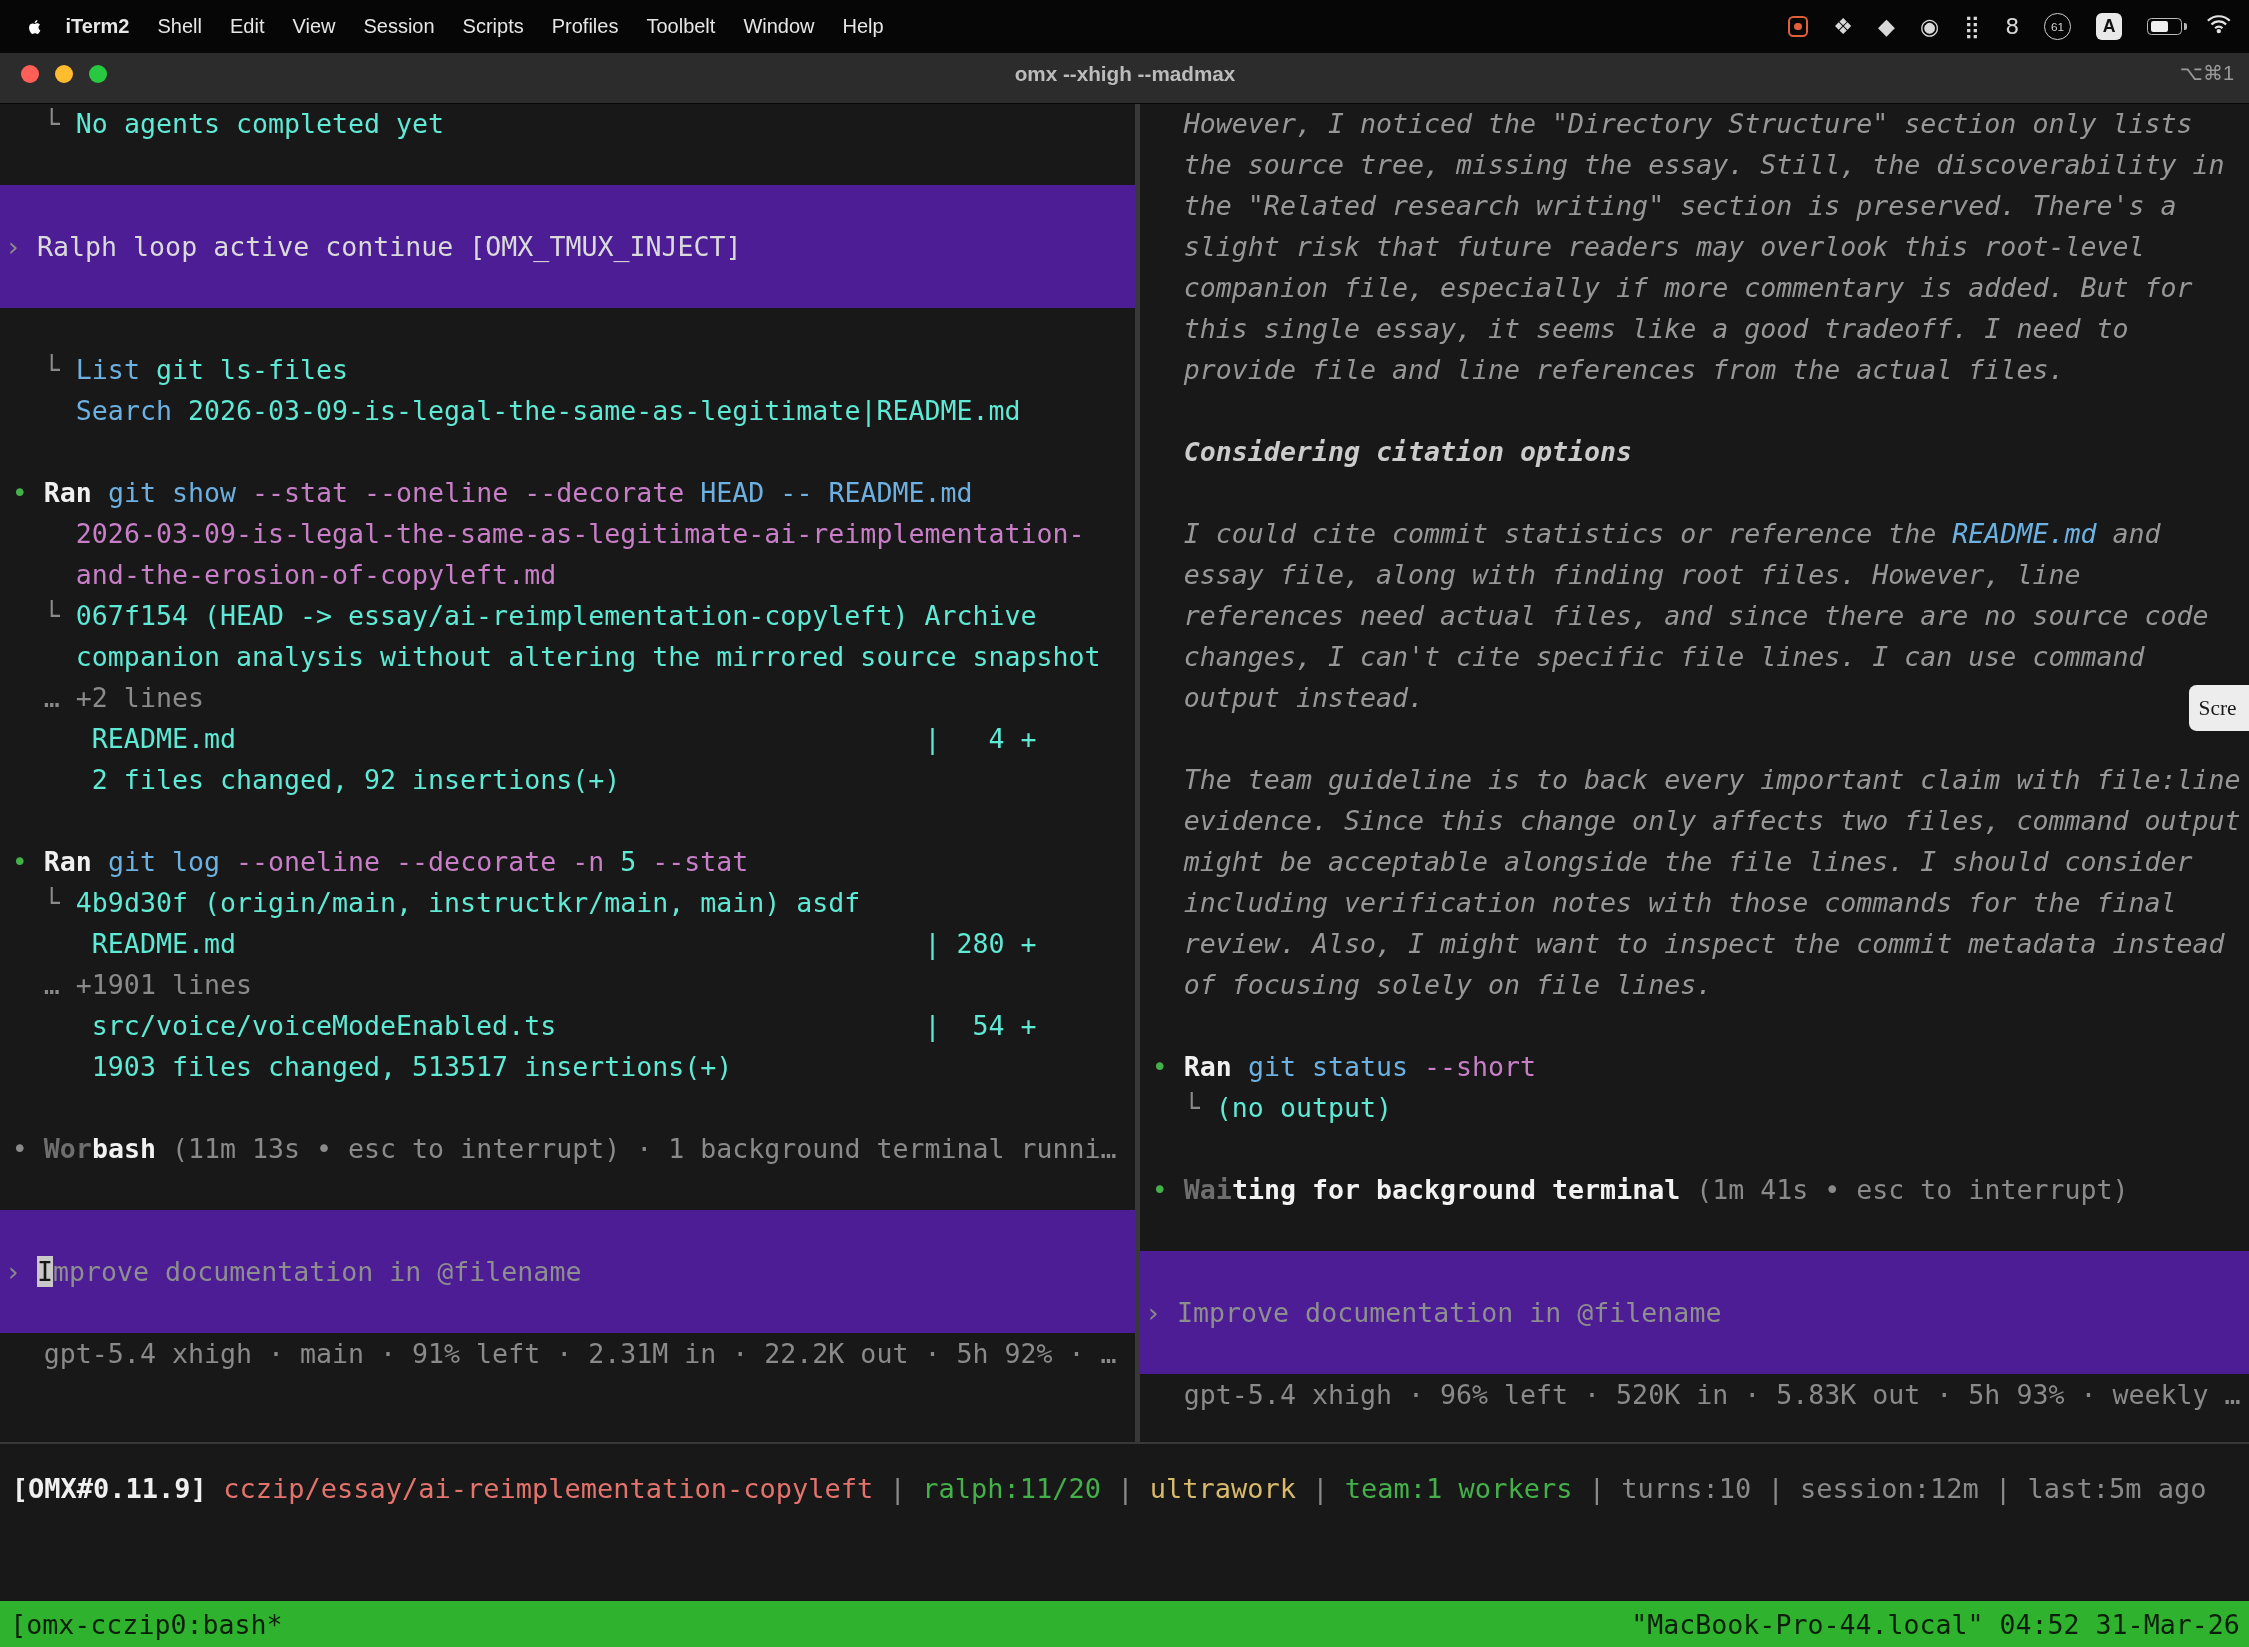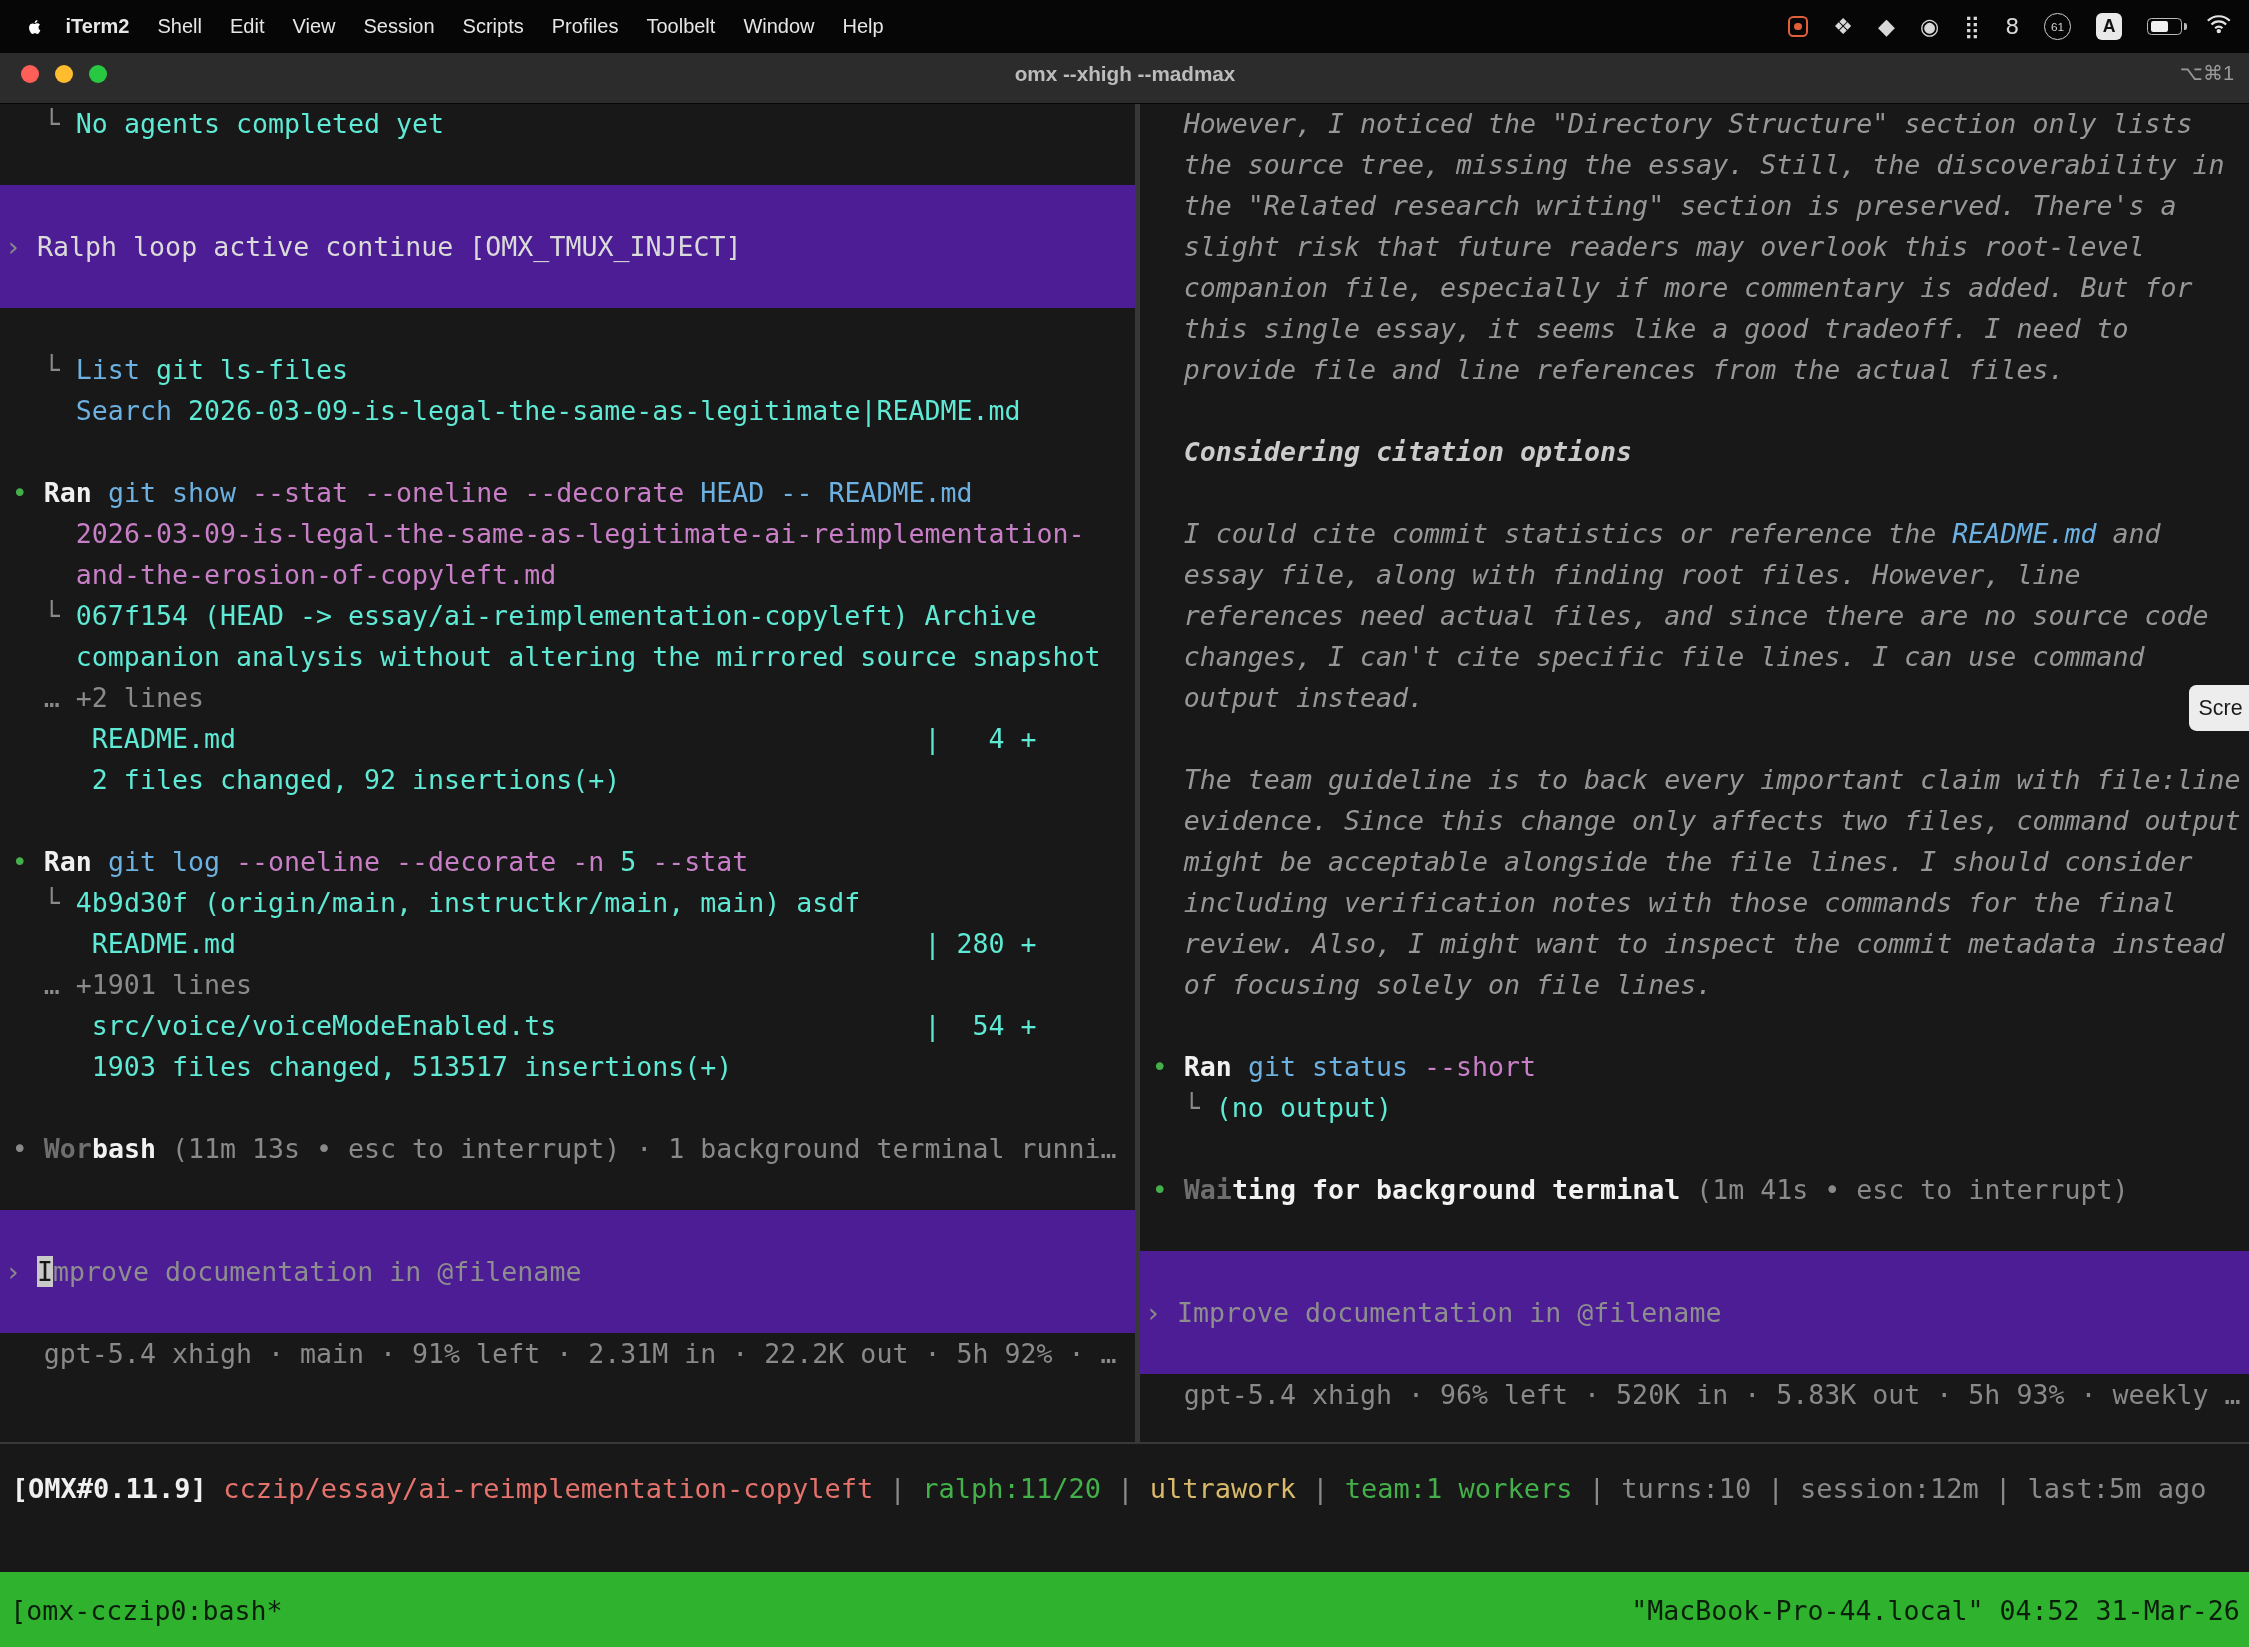--- a/index.html
+++ b/index.html
@@ -55,23 +55,23 @@
   .bi{color:#cccccc;font-style:italic;font-weight:bold}
   .ib{color:#6cb1e1;font-style:italic}
   .ph{color:#8e8e8e}
   .k{background:#c9c9c9;color:#161616}
   .r{color:#e5736d}
   .y{color:#d9b96a}
 
   .omx{position:absolute;left:0;right:0;top:1374px;height:41px;font-size:27px;padding-left:11.8px;white-space:pre}
   .omx .tline{height:41px;line-height:41px}
 
-  .tmux{position:absolute;left:0;right:0;bottom:0;height:76px;background:#2fb32f;color:#0a1f0a;display:flex;justify-content:space-between;align-items:center;padding:0 10.3px;font-size:26.6px;white-space:pre}
-
-  .screen-btn{position:absolute;right:0;top:591px;width:61px;height:46px;background:#ededed;color:#1a1a1a;border-radius:7.4px 0 0 7.4px;font-family:Liberation Sans, sans-serif;font-size:21.4px;display:flex;align-items:center;padding-left:9.6px;overflow:hidden;z-index:3}
+  .tmux{position:absolute;left:0;right:0;bottom:0;height:47px;background:#2fb32f;color:#0a1f0a;display:flex;justify-content:space-between;align-items:center;padding:0 10.3px;font-size:26.6px;white-space:pre}
+
+  .screen-btn{position:absolute;right:0;top:591px;width:61px;height:46px;background:#ededed;color:#1a1a1a;border-radius:7.4px 0 0 7.4px;font-family:Liberation Serif, serif;font-size:21.4px;display:flex;align-items:center;padding-left:9.6px;overflow:hidden;z-index:3}
 </style>
 </head>
 <body>
 
 <div class="menubar">
   <div class="mb-left">
     <div class="apple">
       <svg width="19" height="22" viewBox="0 0 24 24">
           <path fill="#ffffff" d="M17.05 12.5c0-2.2 1.8-3.3 1.9-3.35-1.04-1.52-2.65-1.73-3.22-1.75-1.37-.14-2.67.8-3.36.8-.69 0-1.76-.78-2.9-.76-1.49.02-2.86.87-3.63 2.2-1.55 2.69-.4 6.67 1.11 8.85.74 1.07 1.62 2.27 2.77 2.23 1.11-.05 1.53-.72 2.88-.72s1.72.72 2.9.7c1.2-.02 1.96-1.09 2.69-2.16.85-1.24 1.2-2.44 1.22-2.5-.03-.01-2.34-.9-2.36-3.54zM14.84 5.8c.61-.74 1.02-1.77.91-2.8-.88.04-1.94.59-2.57 1.33-.56.65-1.06 1.7-.93 2.7.98.08 1.98-.5 2.59-1.23z"></path>
         </svg>

